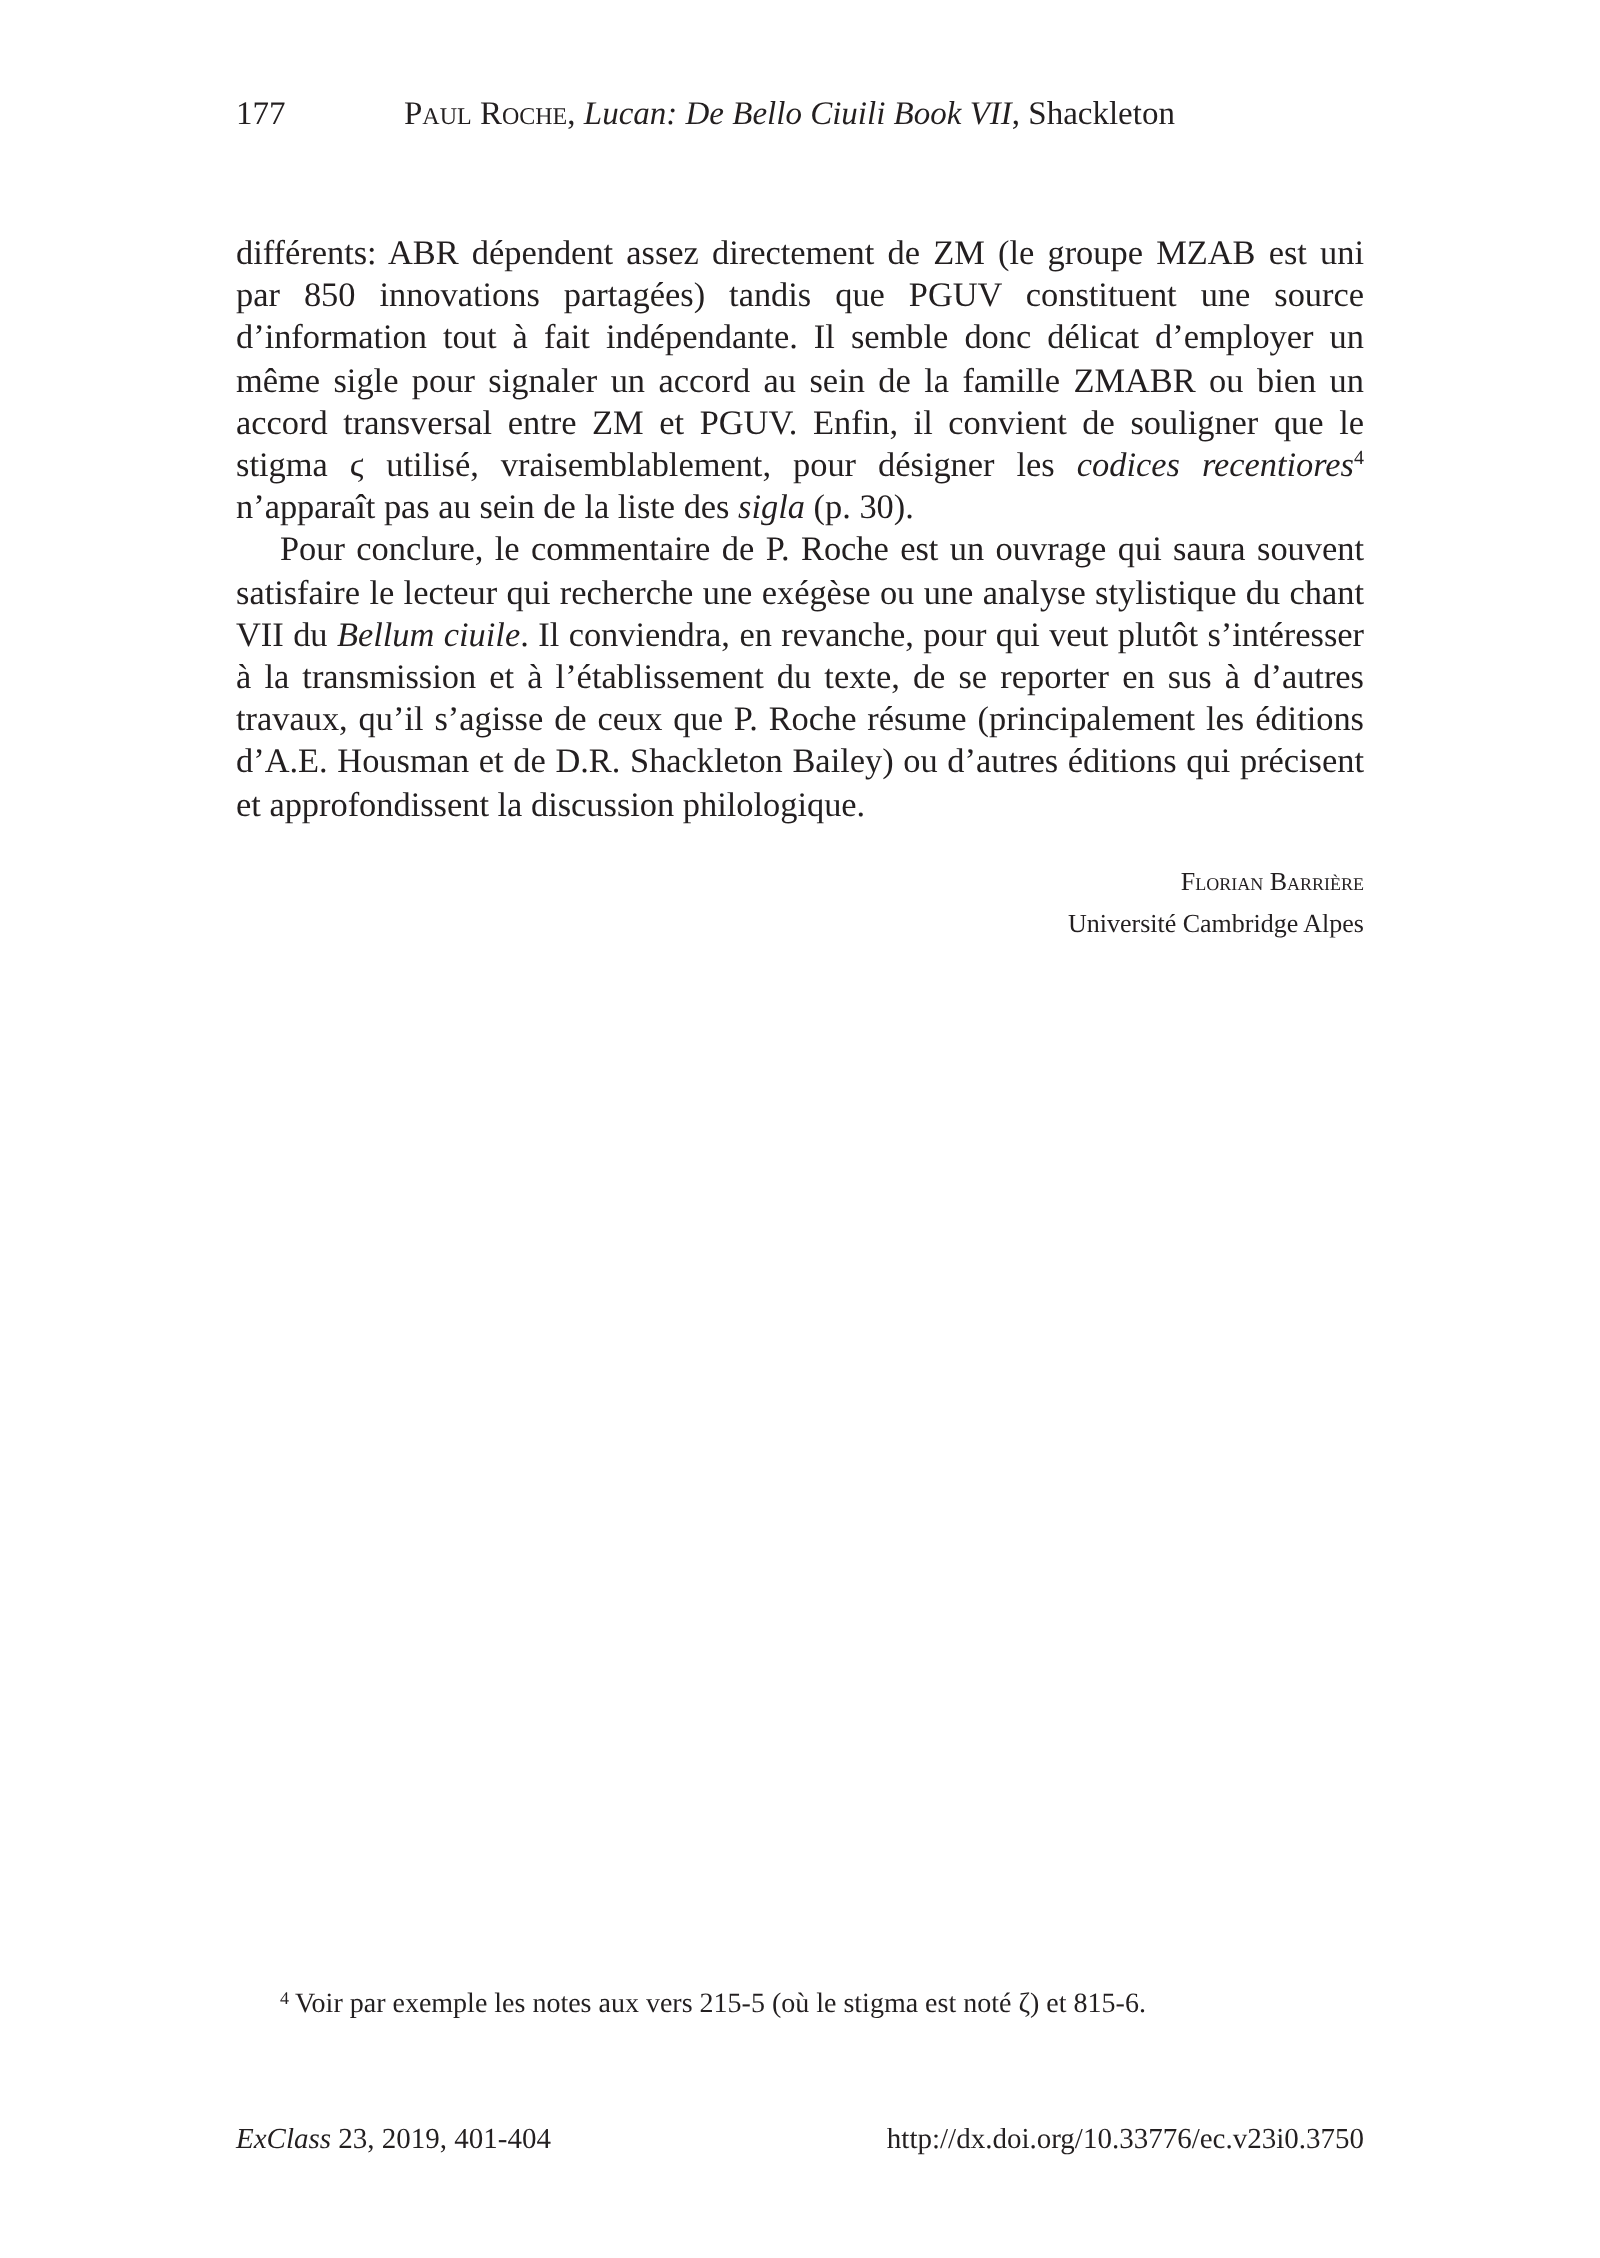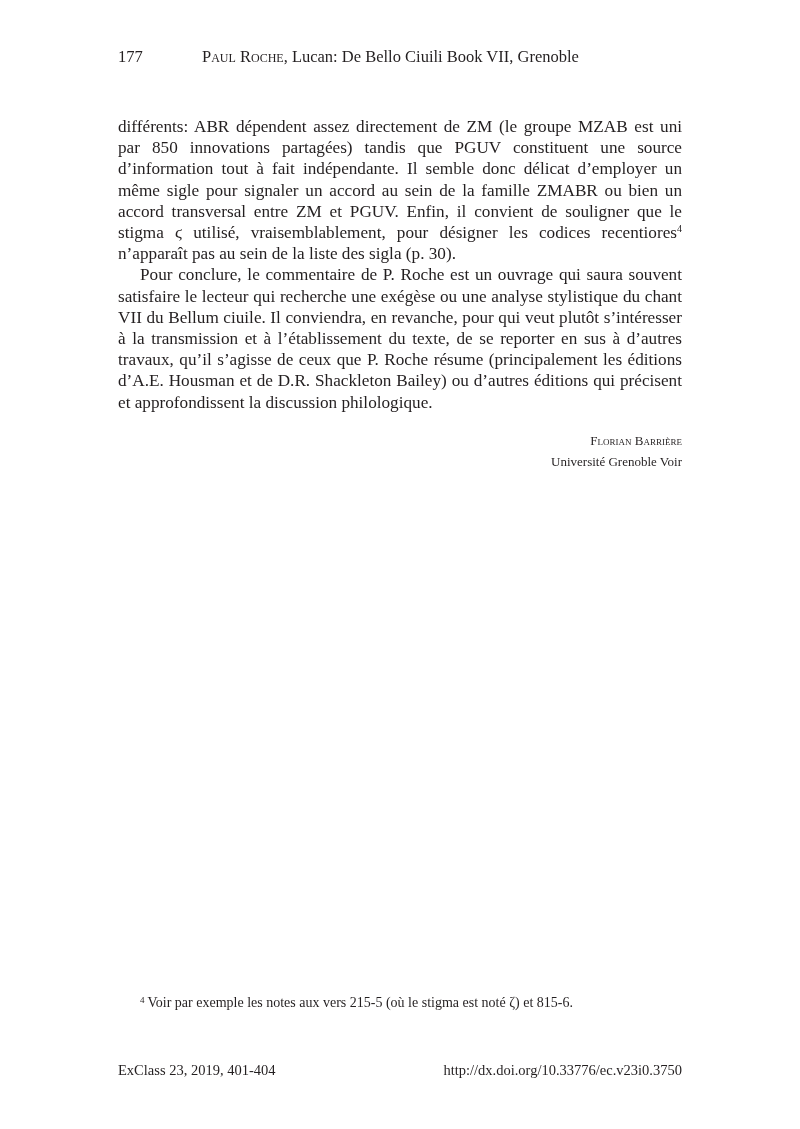--- a/index.html
+++ b/index.html
@@ -10,21 +10,21 @@
   }
   .page { position: absolute; left: 0; top: 0; width: 800px; height: 1129px; }
 
   .running-head {
     position: absolute; top: 46px; left: 118px; width: 564px;
     font-size: 16.5px; line-height: 22px; white-space: nowrap;
   }
   .running-head .folio { position: absolute; left: 0; top: 0; }
   .running-head .title { position: absolute; left: 84px; top: 0; }
   .sc { font-variant: small-caps; }
-  .it { }
+  .it { font-style: italic; }
 
   .body-text {
     position: absolute; left: 118px; top: 116px; width: 564px;
     font-size: 17.2px; line-height: 21.2px; text-align: justify;
   }
   .body-text p { margin: 0; }
   .body-text p.indent { text-indent: 22px; }
   sup.fnref { font-size: 10px; vertical-align: 6px; line-height: 0; }
 
   .signature {
@@ -46,31 +46,31 @@
   .footer .left { position: absolute; left: 0; top: 0; white-space: nowrap; }
   .footer .right { position: absolute; right: 0; top: 0; white-space: nowrap; }
 </style>
 </head>
 <body>
 
 <div class="page">
 
   <div class="running-head">
     <span class="folio">177</span>
-    <span class="title"><span class="sc">Paul Roche</span><span>, </span><span class="it">Lucan: De Bello Ciuili Book VII</span><span>, Grenoble</span></span>
+    <span class="title"><span class="sc">Paul Roche</span><span>, </span><span class="it">Lucan: De Bello Ciuili Book VII</span><span>, Shackleton</span></span>
   </div>
 
   <div class="body-text">
     <p><span>différents: ABR dépendent assez directement de ZM (le groupe MZAB est uni par 850 innovations partagées) tandis que PGUV constituent une source d’information tout à fait indépendante. Il semble donc délicat d’employer un même sigle pour signaler un accord au sein de la famille ZMABR ou bien un accord transversal entre ZM et PGUV. Enfin, il convient de souligner que le stigma </span><span>ϛ</span><span> utilisé, vraisemblablement, pour désigner les </span><span class="it">codices recentiores</span><sup class="fnref">4</sup><span> n’apparaît pas au sein de la liste des </span><span class="it">sigla</span><span> (p. 30).</span></p>
     <p class="indent"><span>Pour conclure, le commentaire de P. Roche est un ouvrage qui saura souvent satisfaire le lecteur qui recherche une exégèse ou une analyse stylistique du chant VII du </span><span class="it">Bellum ciuile</span><span>. Il conviendra, en revanche, pour qui veut plutôt s’intéresser à la transmission et à l’établissement du texte, de se reporter en sus à d’autres travaux, qu’il s’agisse de ceux que P. Roche résume (principalement les éditions d’A.E. Housman et de D.R. Shackleton Bailey) ou d’autres éditions qui précisent et approfondissent la discussion philologique.</span></p>
   </div>
 
   <div class="signature">
     <div class="sc">Florian Barrière</div>
-    <div>Université Grenoble Voir</div>
+    <div>Université Cambridge Alpes</div>
   </div>
 
   <div class="footnote">
     <sup>4</sup><span>Voir par exemple les notes aux vers 215-5 (où le stigma est noté </span><span>ζ</span><span>) et 815-6.</span>
   </div>
 
   <div class="footer">
     <span class="left"><span class="it">ExClass</span><span> 23, 2019, 401-404</span></span>
     <span class="right">http://dx.doi.org/10.33776/ec.v23i0.3750</span>
   </div>

